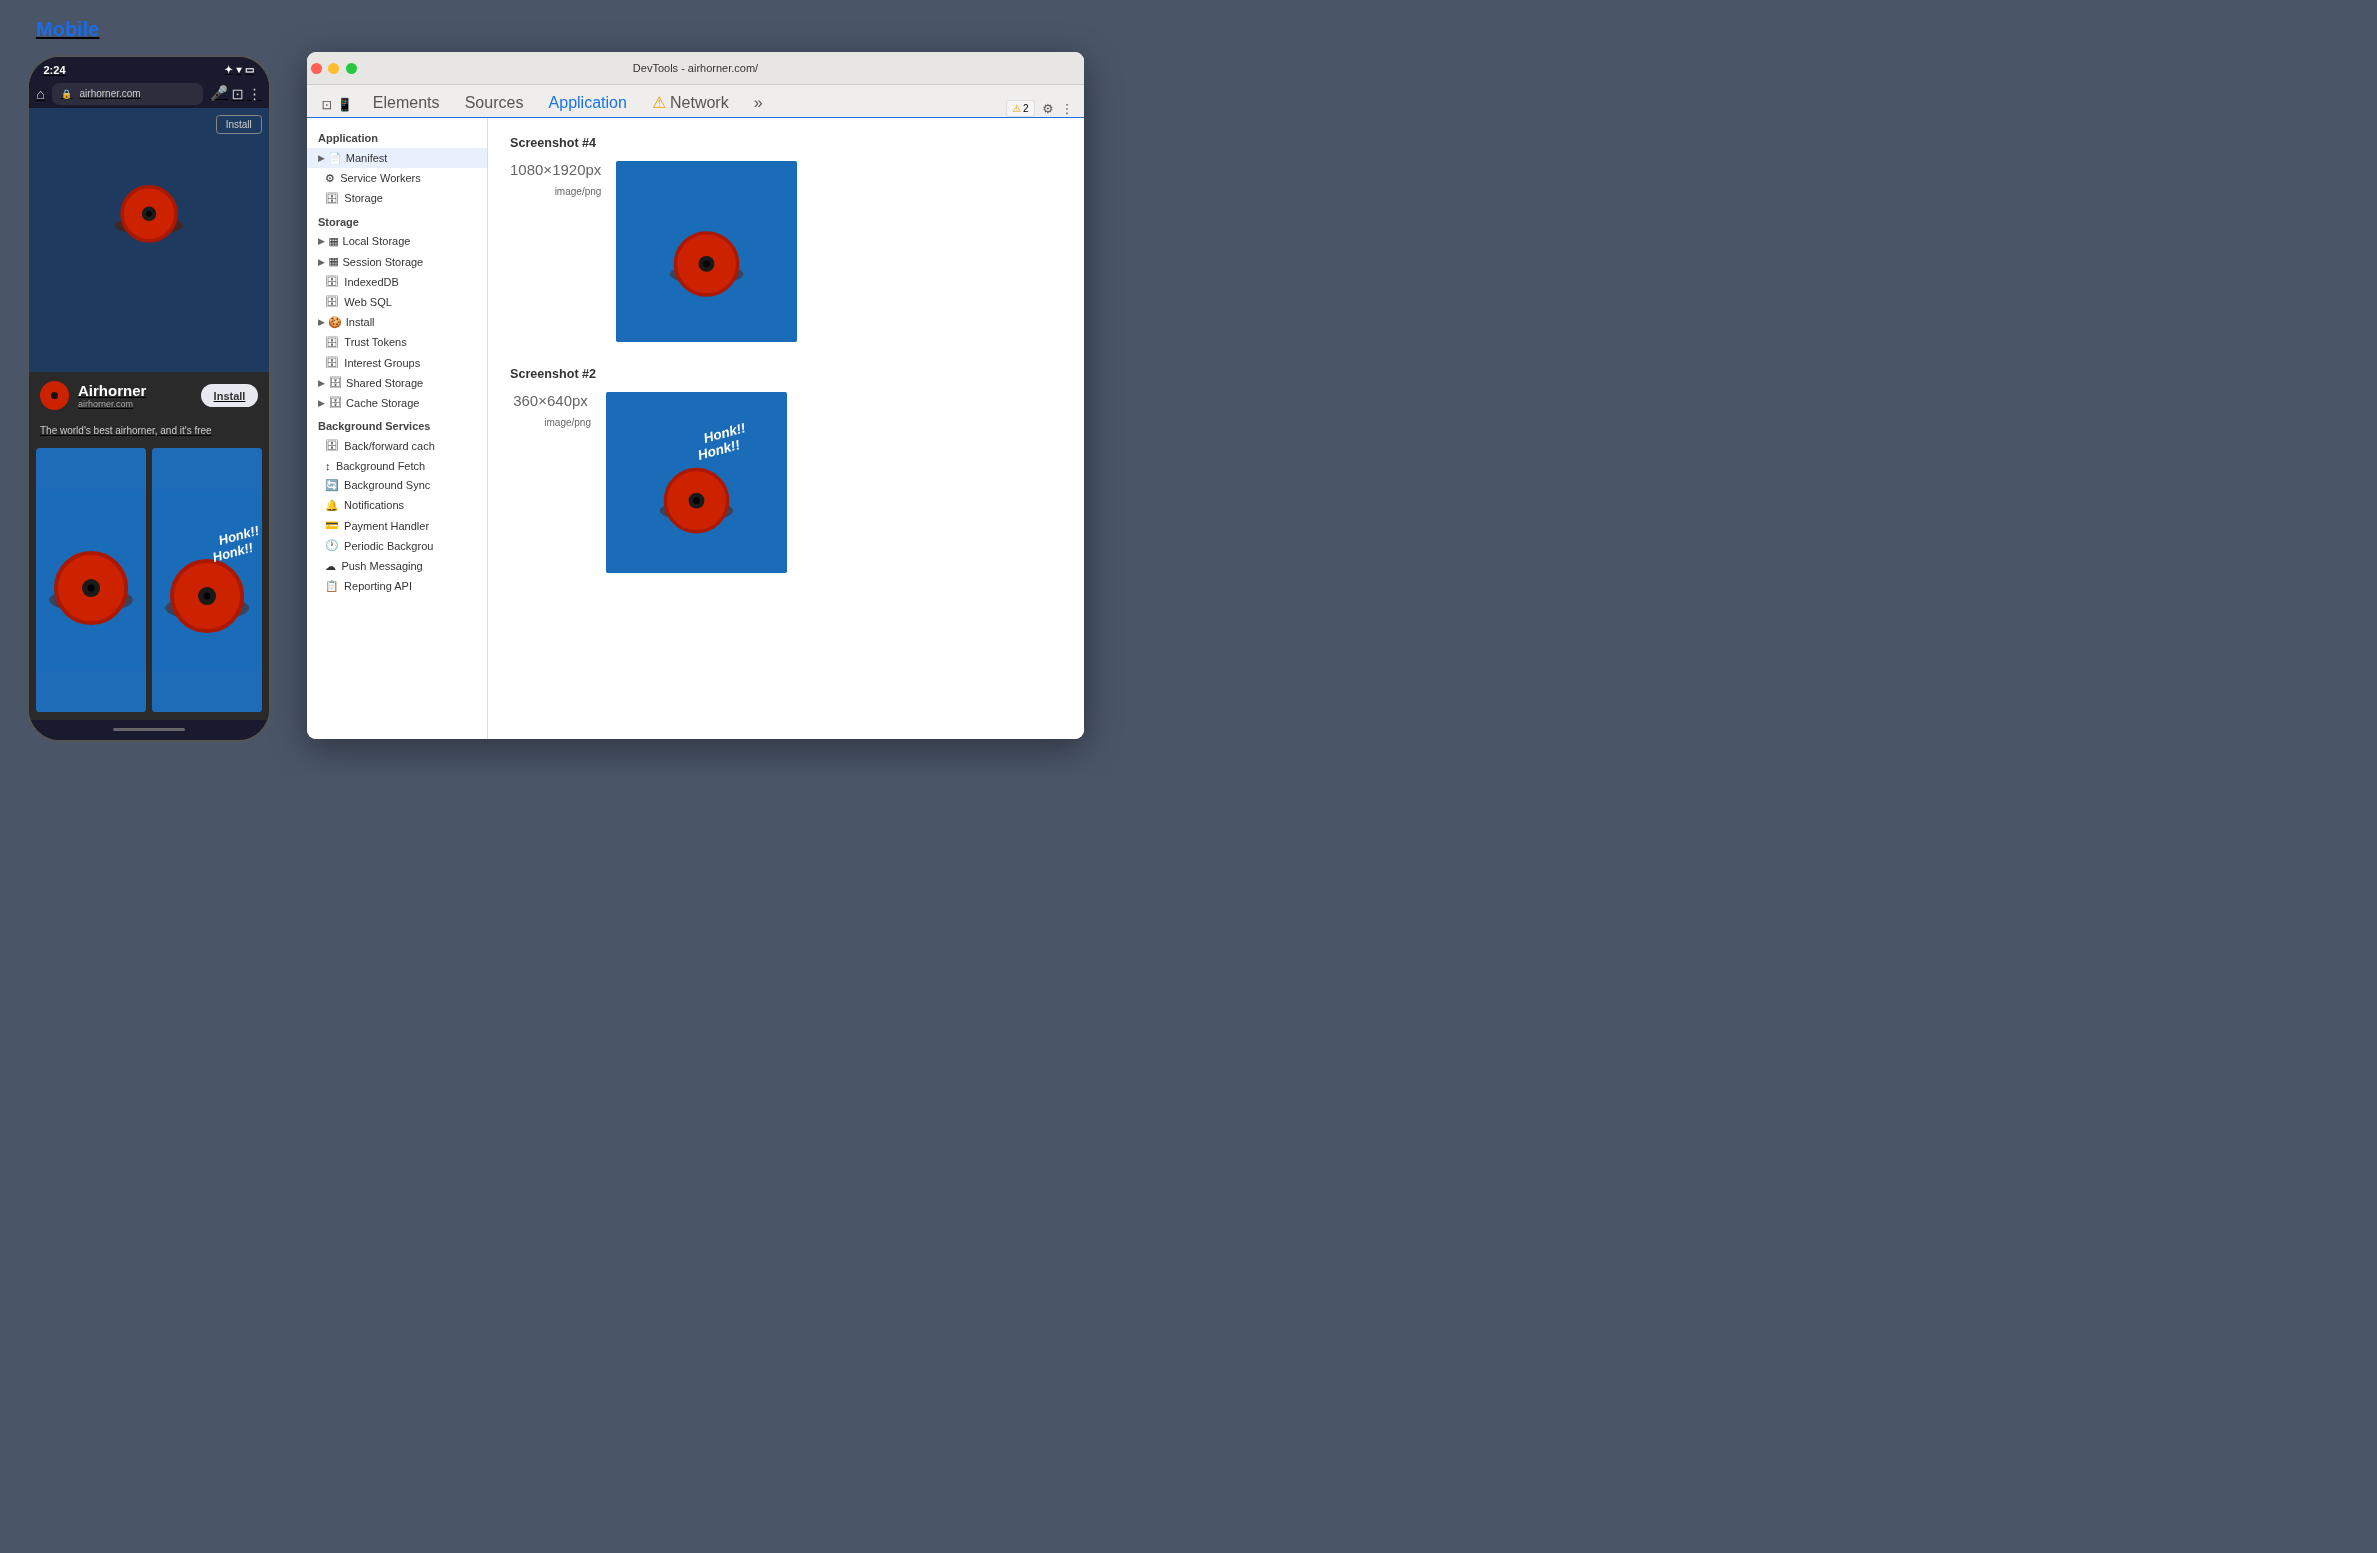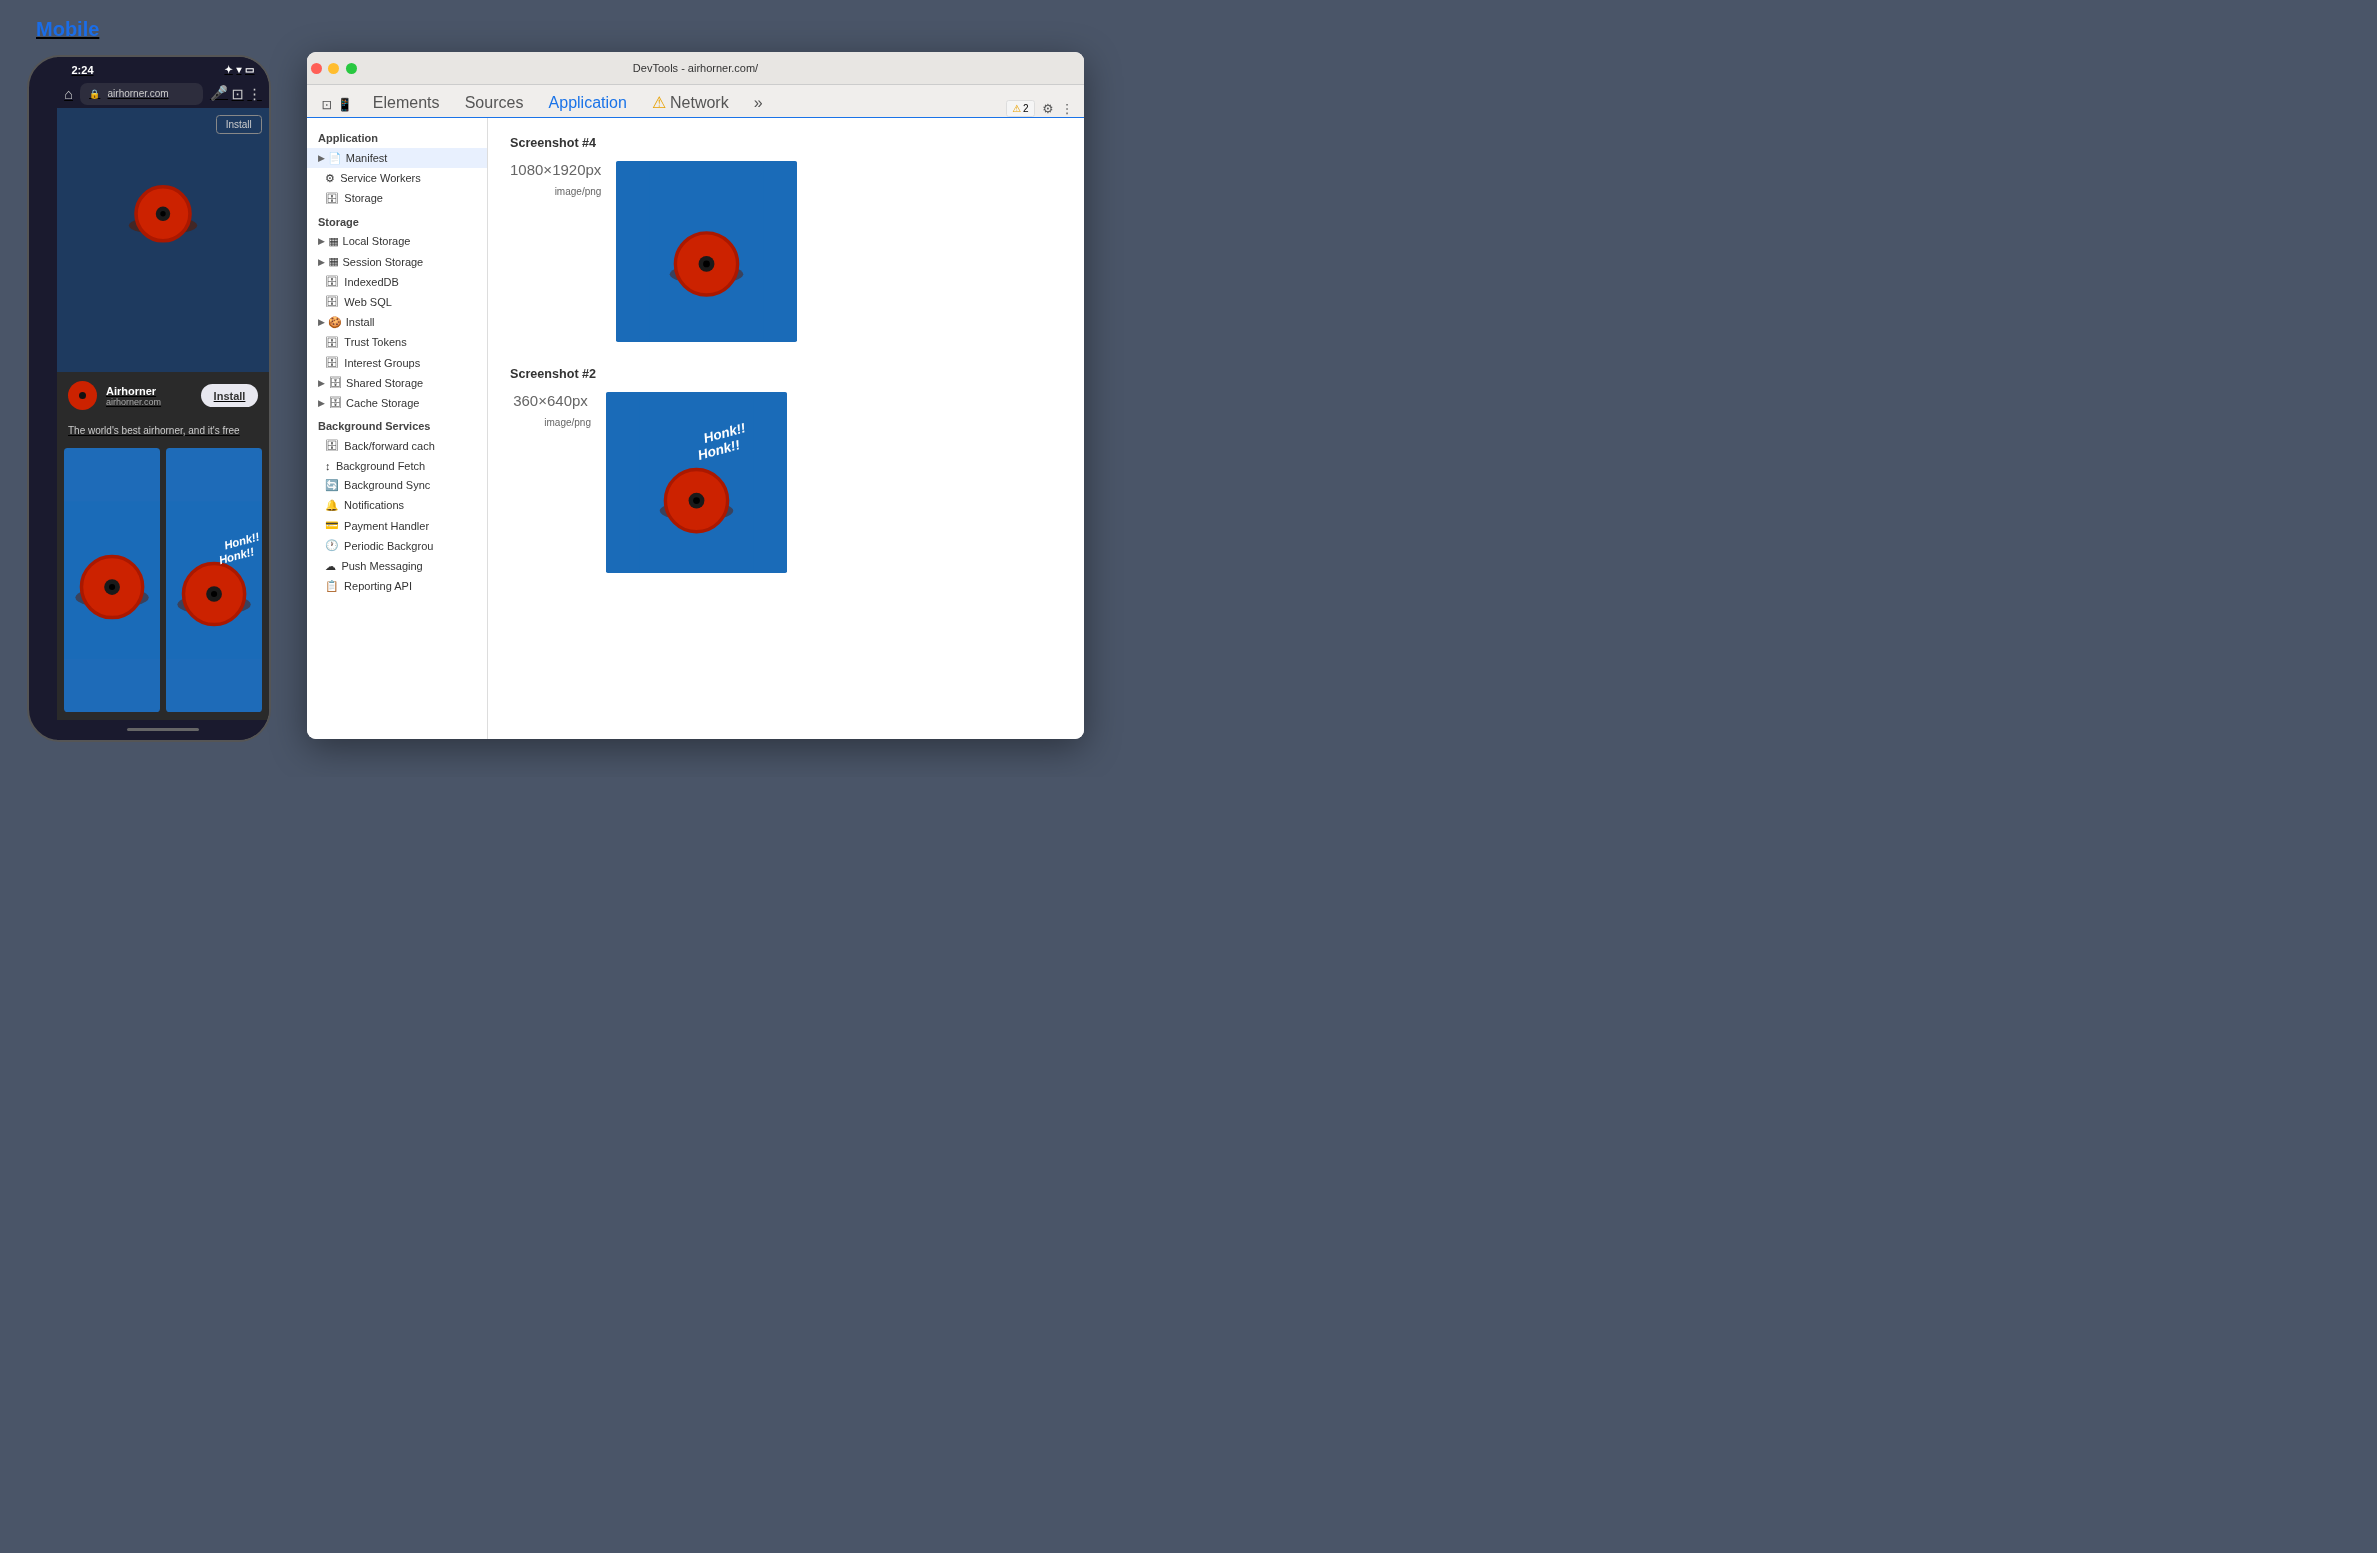--- a/index.html
+++ b/index.html
@@ -34,21 +34,20 @@
     .phone-frame {
       width: 244px;
       height: 687px;
       background: #1a1a2e;
       border-radius: 33px;
       border: 2.7px solid #555;
       overflow: hidden;
       position: relative;
       display: flex;
       flex-direction: column;
-      padding-left: 28px;
     }
     .phone-status-bar {
       background: #1a1a2e;
       display: flex;
       justify-content: space-between;
       align-items: center;
       padding: 7.2px 14.5px 3.6px;
       color: white;
       font-size: 11px;
       font-weight: 600;
@@ -125,21 +124,21 @@
       align-items: center;
       justify-content: center;
     }
     .banner-icon-dot {
       width: 7.2px;
       height: 7.2px;
       background: #111;
       border-radius: 50%;
     }
     .banner-text { flex: 1; }
-    .banner-app-name { color: white; font-size: 11px; font-weight: 600; }
+    .banner-app-name { color: white; font-size: 15px; font-weight: 600; }
     .banner-app-url { color: #aaa; font-size: 9px; }
     .banner-install-btn {
       background: #e8e8f0;
       border: none;
       border-radius: 18px;
       padding: 5.4px 12.6px;
       font-size: 11px;
       font-weight: 600;
       color: #333;
       cursor: pointer;

